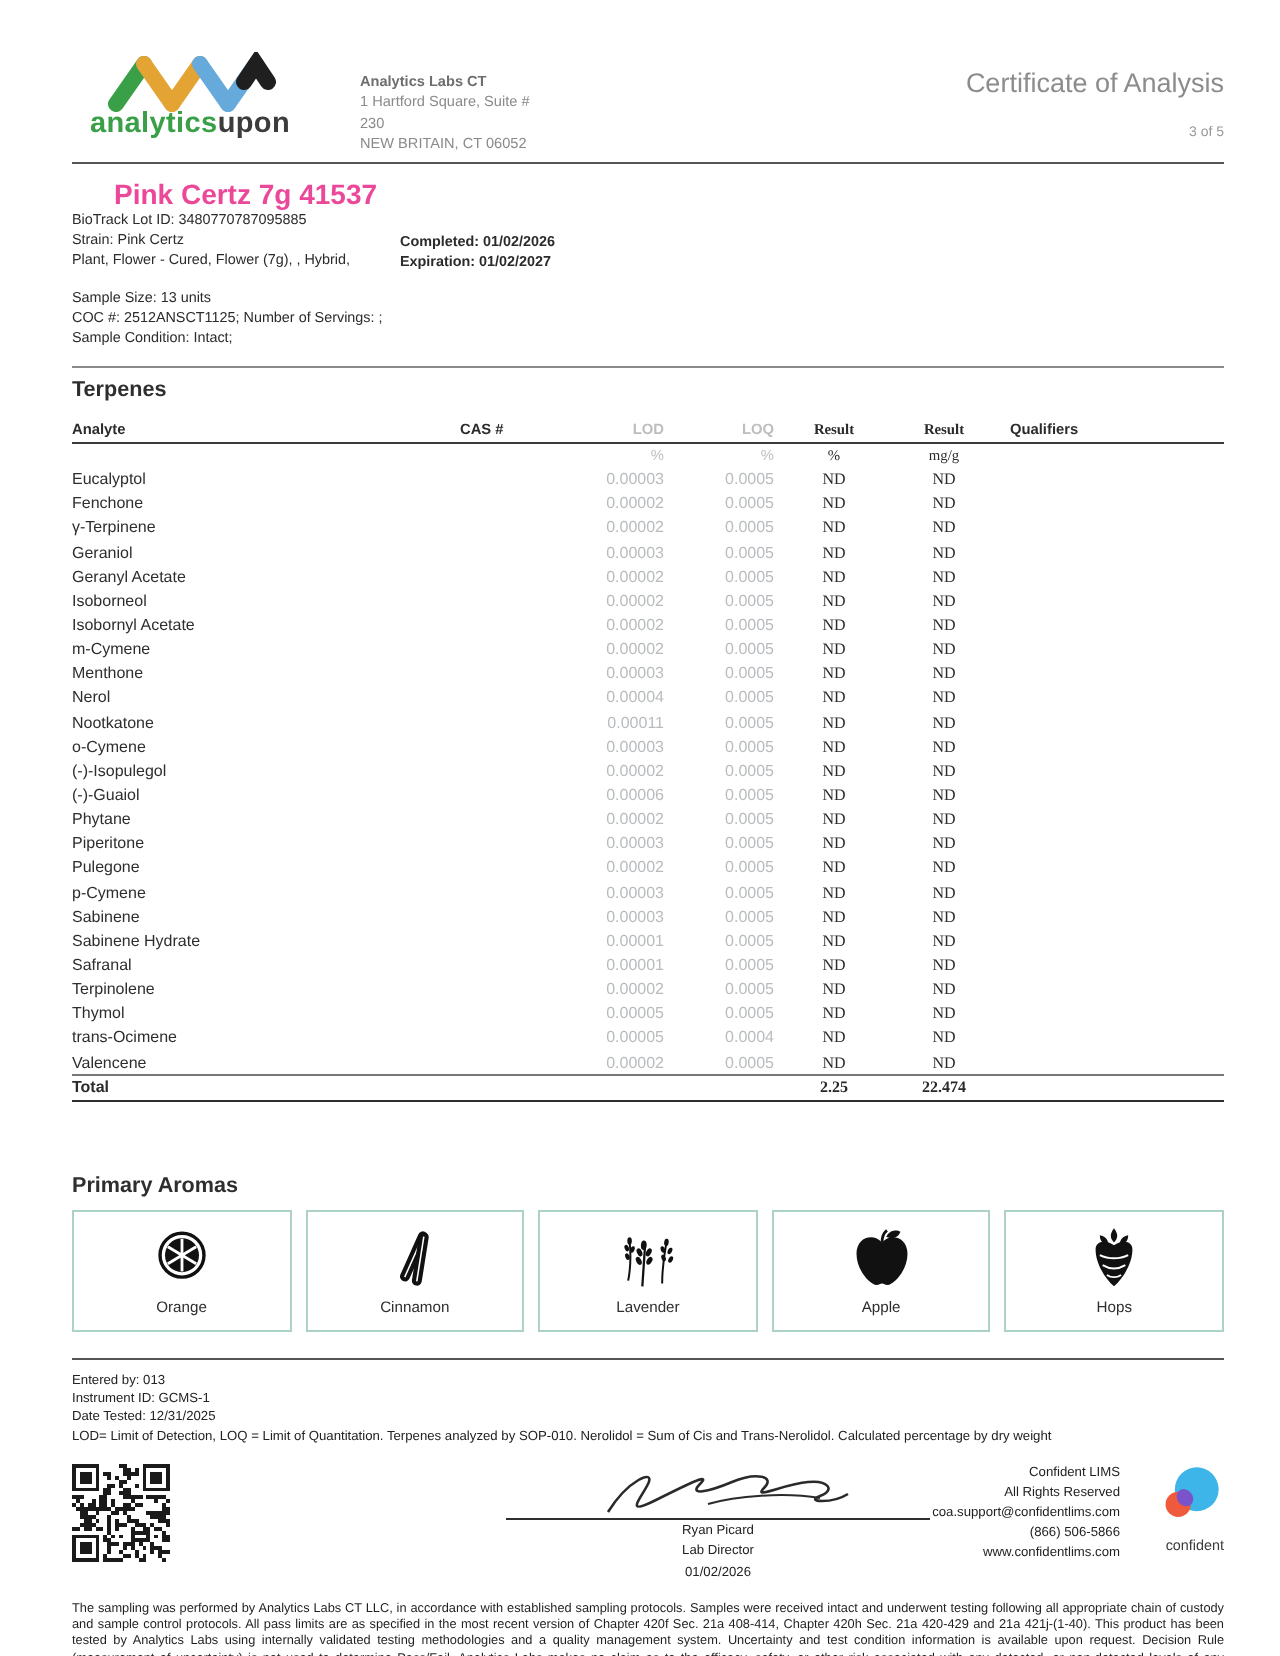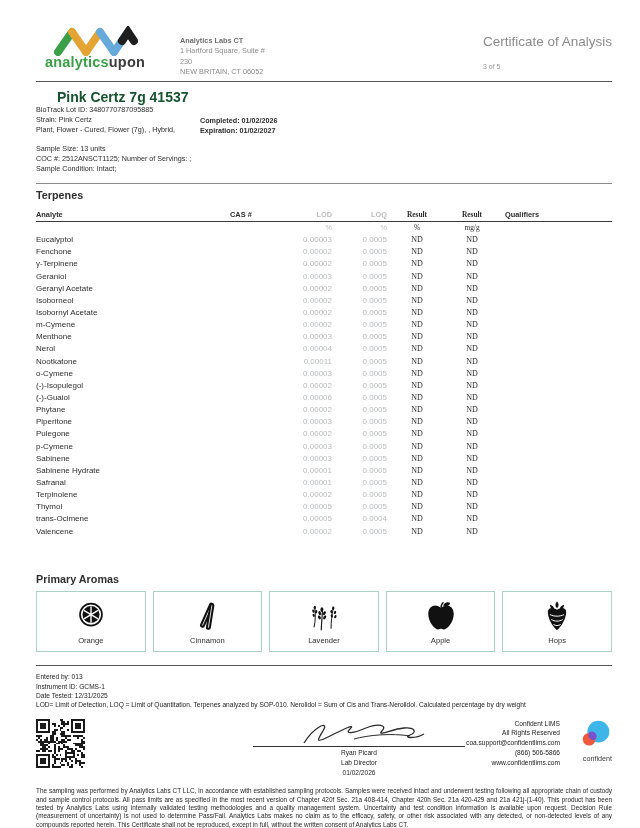--- a/index.html
+++ b/index.html
@@ -14,32 +14,32 @@
   .header-row { display:flex; align-items:flex-start; height:52px; }
   .logo-block { width:118px; text-align:center; }
   .logo-zigzag { display:block; margin:0 auto; }
   .logo-word { font-size:14.5px; font-weight:bold; letter-spacing:.2px; margin-top:-2px; }
   .logo-word .green { color:#3aa047; }
   .logo-word .dark  { color:#3c3c3c; }
   .lab-col { font-size:7.3px; line-height:1.42; color:#8a8a8a; margin-top:10px; }
   .lab-col-1 { margin-left:26px; width:96px; }
   .lab-col-2 { margin-left:12px; width:100px; }
   .lab-name { font-weight:bold; color:#6e6e6e; }
-  .doc-title-block { margin-left:auto; }
+  .doc-title-block { margin-left:auto; text-align:right; }
   .doc-title { font-size:13.5px; color:#8c8c8c; margin-top:8px; }
   .page-num { font-size:7px; color:#9a9a9a; margin-top:14px; }
   .rule-dark  { border-top:1.3px solid #555; margin-top:3px; }
   .rule-mid   { border-top:1px solid #8a8a8a; }
 
   
   .sample-row { display:flex; margin-top:7px; }
   .sample-left { width:164px; }
   .sample-mid  { width:140px; padding-top:27px; }
   .sample-right{ flex:1; padding-top:10px; }
-  .sample-title { font-size:14px; font-weight:bold; color:#14532d;padding-left:21px; }
+  .sample-title { font-size:14px; font-weight:bold; color:#ec4899;padding-left:21px; }
   .t7  { font-size:7.2px; line-height:1.38; color:#2b2b2b; }
   .t7b { font-size:7.2px; line-height:1.45; font-weight:bold; color:#2b2b2b; }
   .sample-id { font-size:11.5px; font-weight:bold; color:#1d1d1d; margin-top:1px; }
   .gap6 { height:9px; }
   .client-label { font-size:7.4px; color:#a9a9a9; }
   .sample-section-rule { margin-top:9px; }
 
   
   .section-title { font-size:10.8px; font-weight:bold; color:#2e2e2e; margin-top:5px; }
   .tgrid { display:grid; grid-template-columns:194px 56px 46px 55px 60px 50px 1fr; }
@@ -370,20 +370,29 @@
           <div class="tcell c-analyte">Valencene</div>
           <div class="tcell c-cas"></div>
           <div class="tcell c-lod">0.00002</div>
           <div class="tcell c-loq">0.0005</div>
           <div class="tcell c-res1">ND</div>
           <div class="tcell c-res2">ND</div>
           <div class="tcell c-qual"></div>
         </div>
       </div>
 
+    <div class="tgrid ttotal">
+      <div class="tcell c-analyte">Total</div>
+      <div class="tcell"></div>
+      <div class="tcell c-lod"></div>
+      <div class="tcell c-loq"></div>
+      <div class="tcell c-res1">2.25</div>
+      <div class="tcell c-res2">22.474</div>
+      <div class="tcell"></div>
+    </div>
   </div>
 
   <div class="content">
     <div class="aromas-title">Primary Aromas</div>
     <div class="aroma-row">
 
       <div class="aroma-box">
         <svg width="34" height="34" viewBox="0 0 48 48">
           <circle cx="24" cy="22" r="15.5" fill="none" stroke="#111" stroke-width="2.4"></circle>
           <circle cx="24" cy="22" r="12" fill="#111"></circle>

